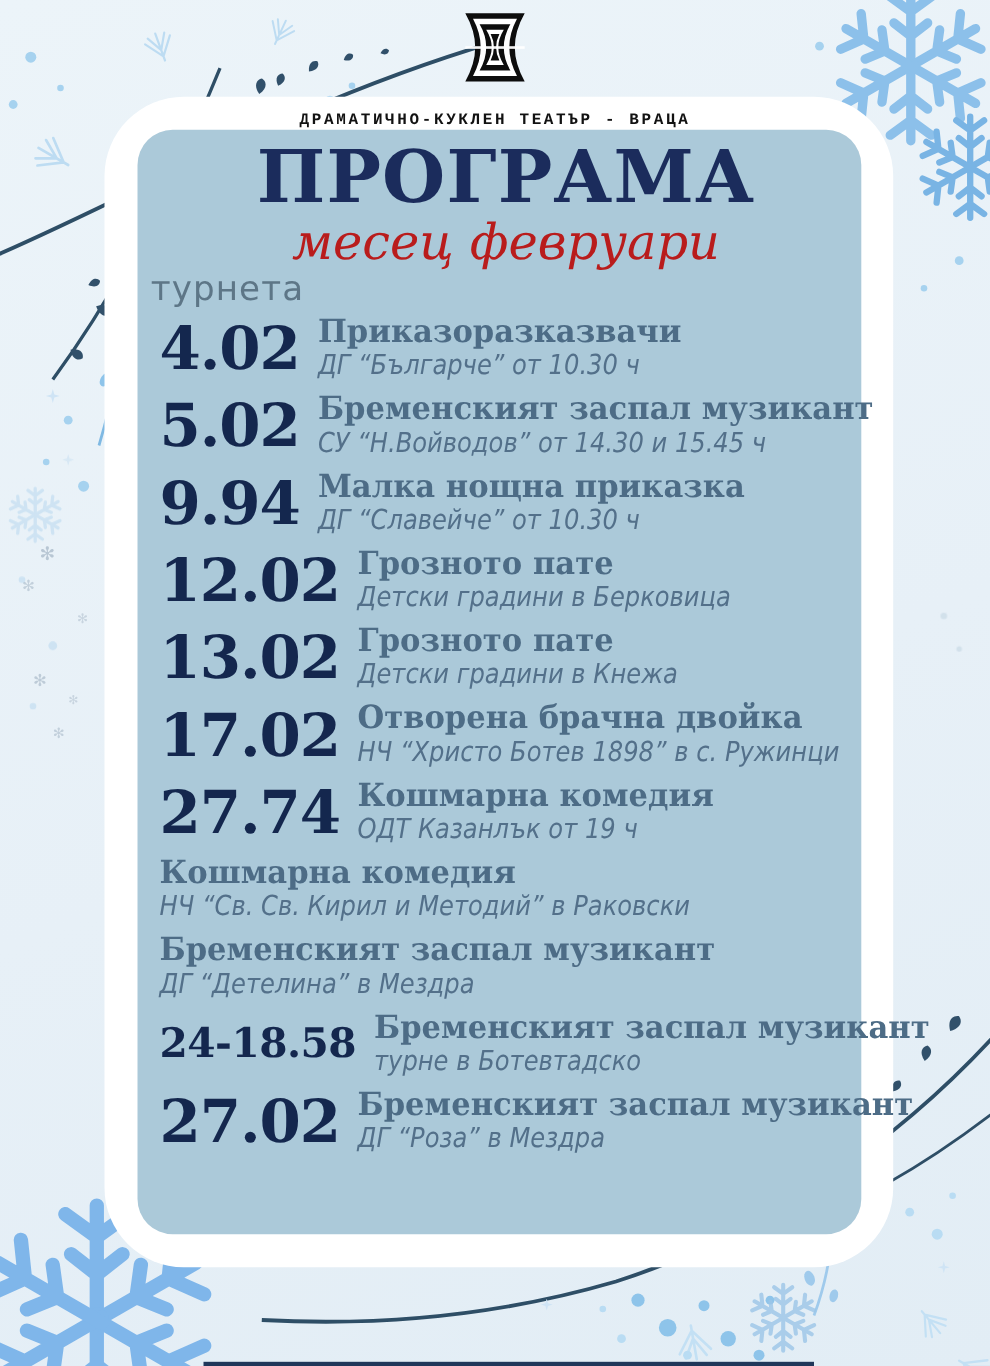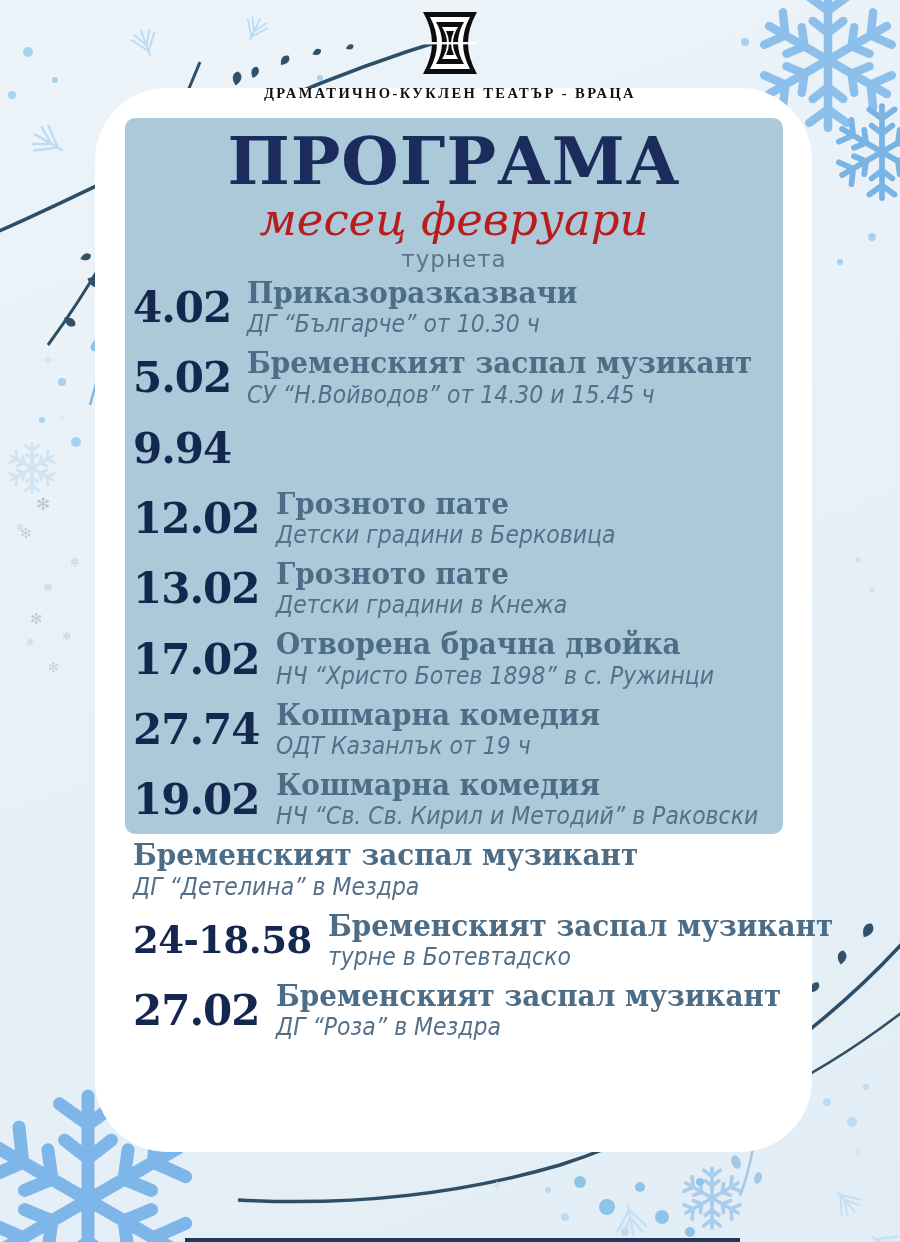--- a/index.html
+++ b/index.html
@@ -9,45 +9,45 @@
     font-family:"DejaVu Serif","Liberation Serif",serif;
   }
   .decor-svg{position:absolute;left:0;top:0;pointer-events:none;}
   .tiny-flakes{position:absolute;left:0;top:0;width:100%;height:100%;pointer-events:none;}
   .tiny-flakes span{position:absolute;font-family:"DejaVu Sans",sans-serif;color:#7d93a8;}
   .frame{
     position:absolute;left:95px;top:88px;width:717px;height:1064px;
     background:#ffffff;border-radius:72px;
   }
   .card{
-    position:absolute;left:125px;top:118px;width:658px;height:716px;
-    background:#abc9d9;border-radius:10px;box-sizing:border-box;padding-top:8px;
+    position:absolute;left:125px;top:118px;width:658px;height:1004px;
+    background:#abc9d9;border-radius:32px;box-sizing:border-box;padding-top:8px;padding-left:12px;
   }
   .header{position:absolute;left:0;top:10px;width:100%;text-align:center;z-index:5;}
   .logo{display:inline-block;height:66px;}
   .theater-name{
-    margin-top:5px;font-family:Liberation Serif, serif;
+    margin-top:22px;font-family:Liberation Mono, monospace;
     font-weight:700;font-size:14.5px;letter-spacing:2.4px;color:#121212;
   }
   .title{
     text-align:center;font-weight:700;font-size:66px;line-height:1.0;
     color:#1b2c5c;letter-spacing:1px;margin-top:2px;
   }
   .subtitle{
     text-align:center;font-style:italic;font-size:45px;line-height:1.0;
     color:#b91c1c;margin-top:3px;
   }
   .category{
-    text-align:center;font-family:"DejaVu Sans","Liberation Sans",sans-serif;
-    font-size:23px;line-height:1.0;color:#5d7687;margin-top:6px;font-weight:500;letter-spacing:1px;
+    text-align:left;font-family:"DejaVu Sans","Liberation Sans",sans-serif;
+    font-size:31px;line-height:1.0;color:#5d7687;margin-top:6px;font-weight:500;letter-spacing:1px;
   }
   .events{margin-top:2px;padding-left:8px;}
   .event{display:flex;align-items:center;gap:16px;height:70.3px;}
   .event-date{
-    font-weight:700;font-size:42px;line-height:1;color:#14274e;
+    font-weight:700;font-size:54px;line-height:1;color:#14274e;
     white-space:nowrap;letter-spacing:-1px;
   }
   .event-date.small{font-size:37px;letter-spacing:-0.5px;}
   .event-info{display:flex;flex-direction:column;}
   .event-title{
     font-weight:700;font-size:29px;line-height:1.08;color:#4d6c86;
     white-space:nowrap;transform:scaleX(.96);transform-origin:0 50%;
   }
   .event-venue{
     font-family:"DejaVu Sans","Liberation Sans",sans-serif;font-style:italic;
@@ -274,20 +274,24 @@
       </div>
       <div class="event">
         <div class="event-date">5.02</div>
         <div class="event-info">
           <div class="event-title">Бременският заспал музикант</div>
           <div class="event-venue">СУ “Н.Войводов” от 14.30 и 15.45 ч</div>
         </div>
       </div>
       <div class="event">
         <div class="event-date">9.94</div>
+        <div class="event-info">
+          <div class="event-title">Малка нощна приказка</div>
+          <div class="event-venue">ДГ “Славейче” от 10.30 ч</div>
+        </div>
       </div>
       <div class="event">
         <div class="event-date">12.02</div>
         <div class="event-info">
           <div class="event-title">Грозното пате</div>
           <div class="event-venue">Детски градини в Берковица</div>
         </div>
       </div>
       <div class="event">
         <div class="event-date">13.02</div>
@@ -304,21 +308,20 @@
         </div>
       </div>
       <div class="event">
         <div class="event-date">27.74</div>
         <div class="event-info">
           <div class="event-title">Кошмарна комедия</div>
           <div class="event-venue">ОДТ Казанлък от 19 ч</div>
         </div>
       </div>
       <div class="event">
-        <div class="event-date">19.02</div>
         <div class="event-info">
           <div class="event-title">Кошмарна комедия</div>
           <div class="event-venue">НЧ “Св. Св. Кирил и Методий” в Раковски</div>
         </div>
       </div>
       <div class="event">
         <div class="event-info">
           <div class="event-title">Бременският заспал музикант</div>
           <div class="event-venue">ДГ “Детелина” в Мездра</div>
         </div>

